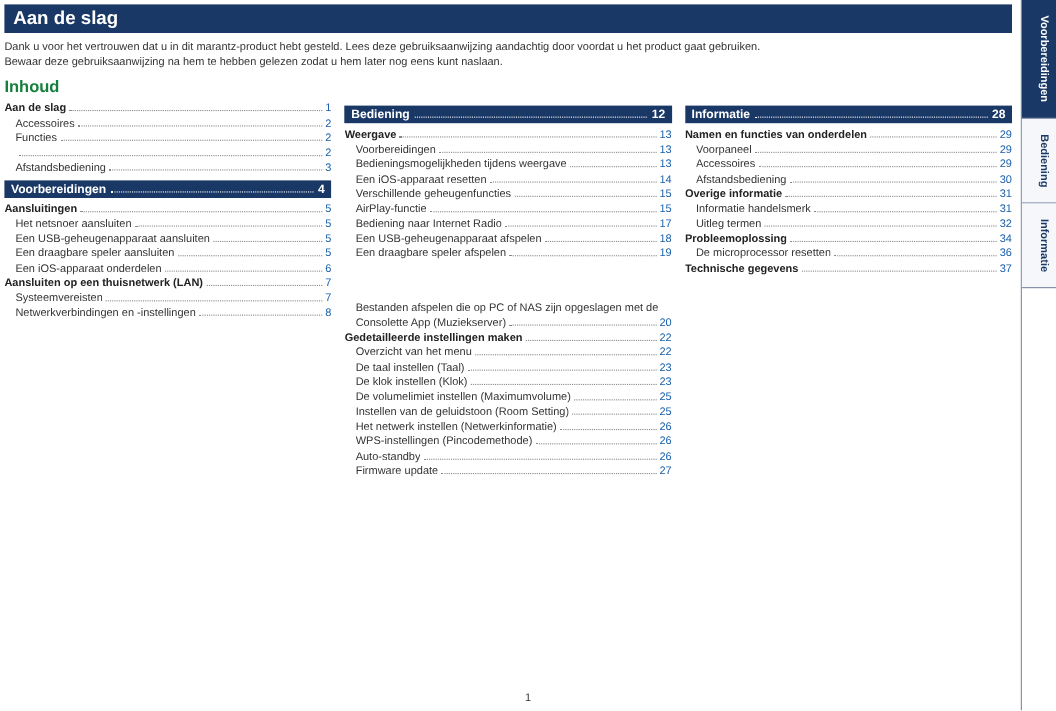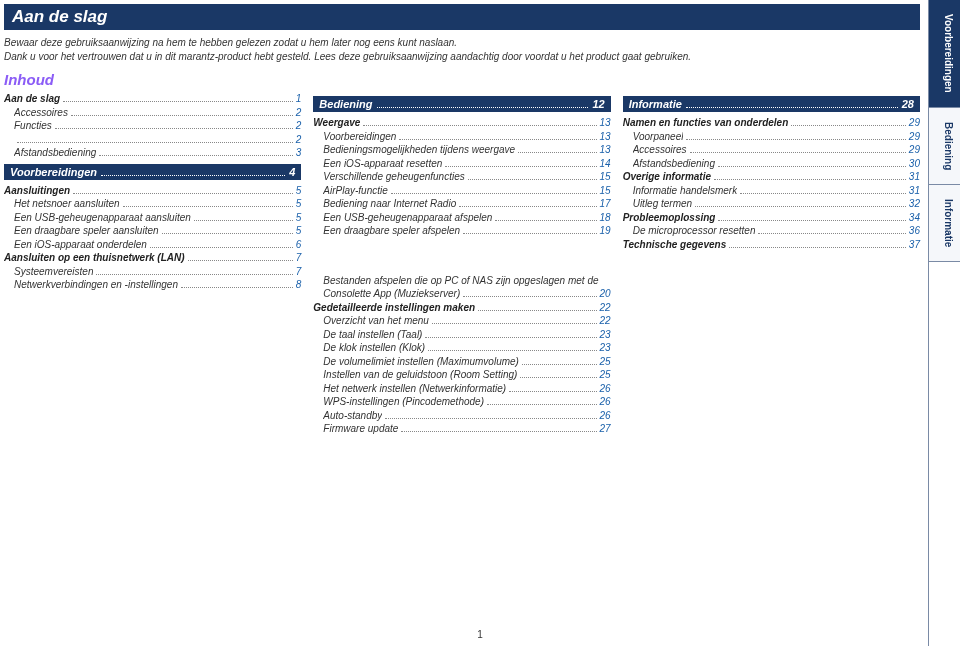--- a/index.html
+++ b/index.html
@@ -13,37 +13,36 @@
     color: #333;
   }
   .page {
     display: flex;
     width: 100%;
     height: 100%;
   }
   .main {
     flex: 1;
     padding: 4px 8px 0 4px;
-    font-style: italic;
   }
   .title-bar {
     background: #1a3866;
     color: #fff;
     font-size: 17px;
     font-weight: bold;
     padding: 3px 8px;
     margin-bottom: 6px;
   }
   .intro {
     font-size: 10px;
     line-height: 1.35;
     margin-bottom: 8px;
   }
   .inhoud-heading {
-    color: #8b5cf6;
+    color: #15803d;
     font-size: 15px;
     font-weight: bold;
     margin-bottom: 4px;
   }
   .columns {
     display: flex;
     gap: 12px;
   }
   .col { flex: 1; min-width: 0; }
   .section-header {
@@ -130,22 +129,22 @@
     font-size: 10px;
   }
 </style>
 </head>
 <body>
 
 <div class="page">
   <div class="main">
     <div class="title-bar">Aan de slag</div>
     <div class="intro">
+      <div>Dank u voor het vertrouwen dat u in dit marantz-product hebt gesteld. Lees deze gebruiksaanwijzing aandachtig door voordat u het product gaat gebruiken.</div>
       <div>Bewaar deze gebruiksaanwijzing na hem te hebben gelezen zodat u hem later nog eens kunt naslaan.</div>
-      <div>Dank u voor het vertrouwen dat u in dit marantz-product hebt gesteld. Lees deze gebruiksaanwijzing aandachtig door voordat u het product gaat gebruiken.</div>
     </div>
     <div class="inhoud-heading">Inhoud</div>
 
     <div class="columns">
       <div class="col" id="col1">
           <a class="toc-line bold" href="#">
             <span class="tl-label">Aan de slag</span>
             <span class="tl-dots"></span>
             <span class="tl-page">1</span>
           </a>

